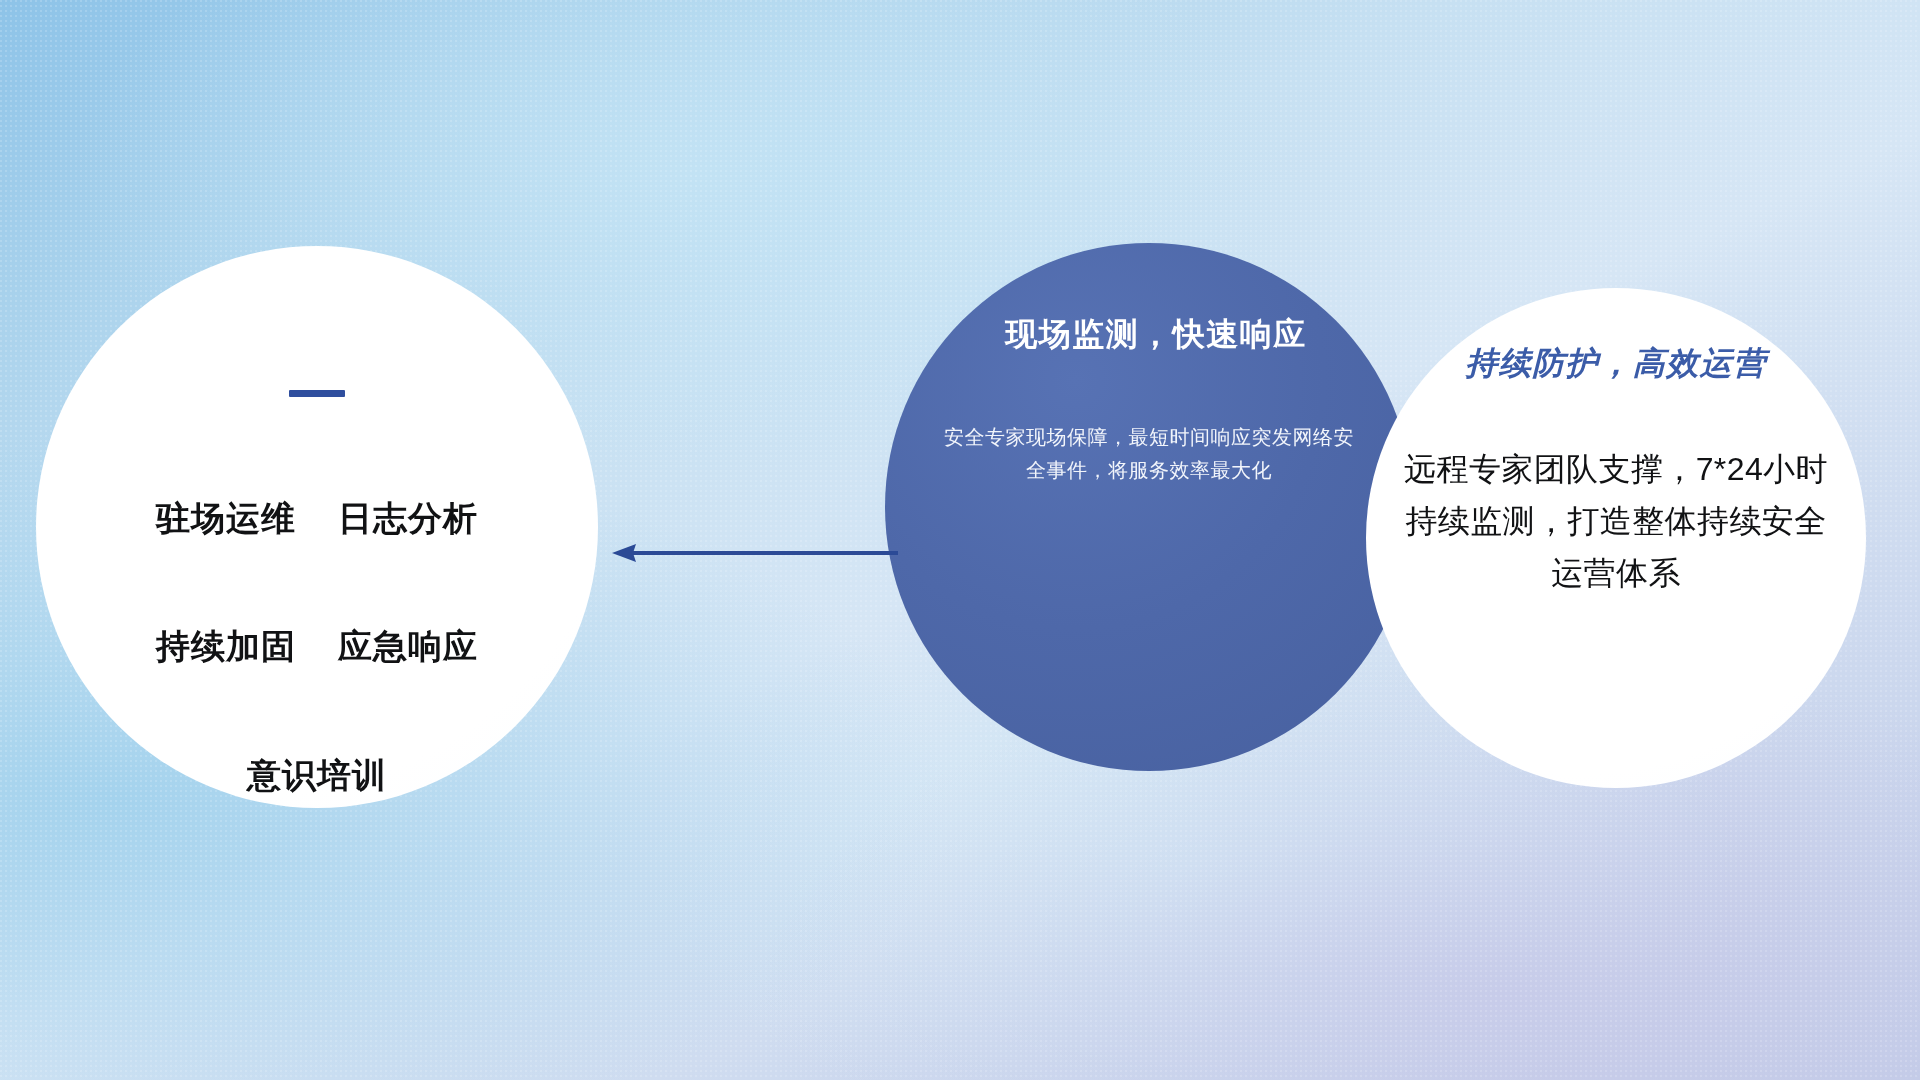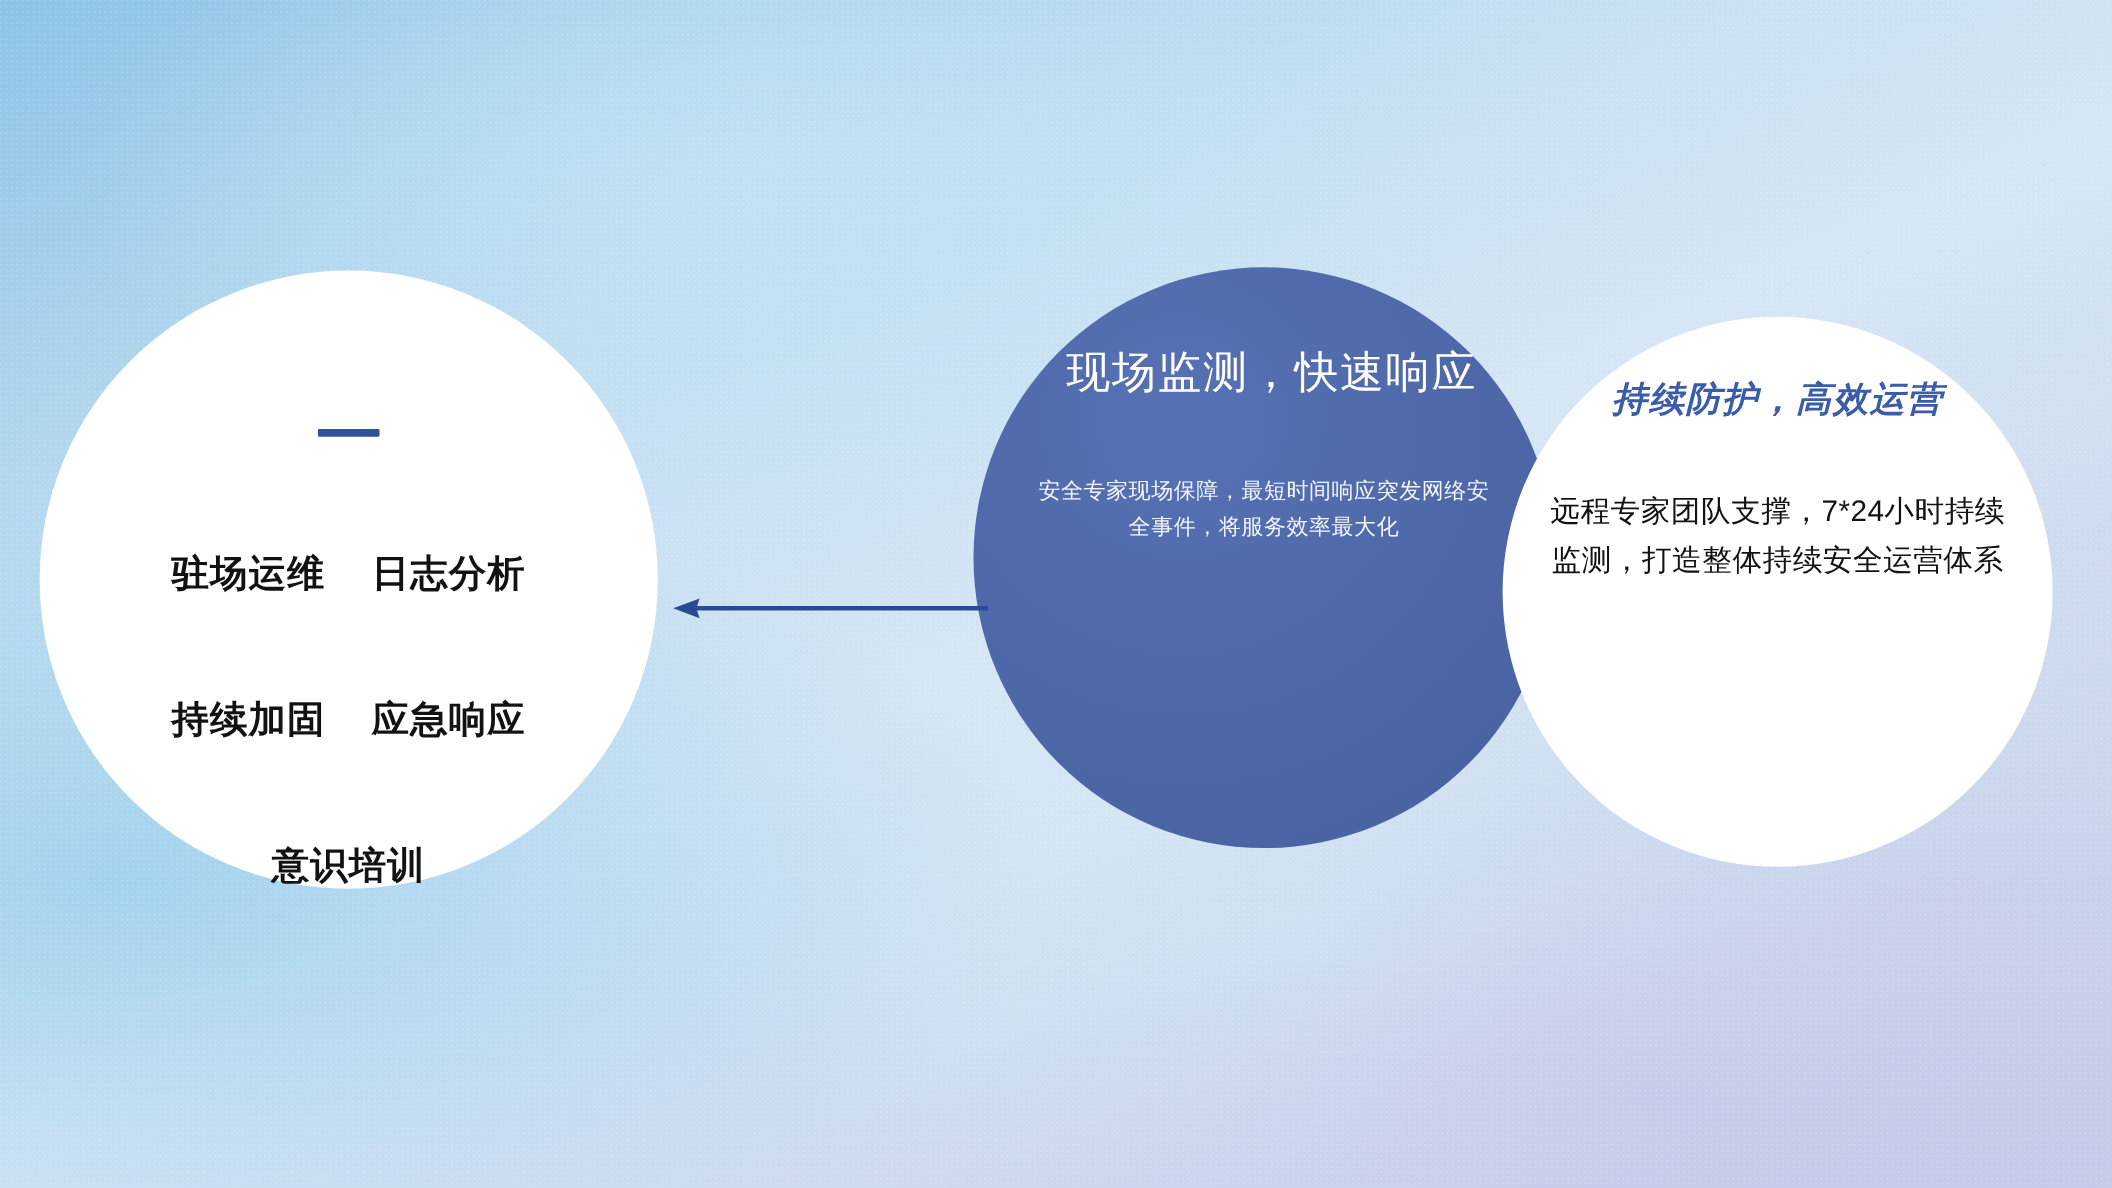--- a/index.html
+++ b/index.html
@@ -48,38 +48,38 @@
     width:56px; height:7px; border-radius:1px;
     margin-bottom:52px;
   }
   .kw-row {
     display:flex; gap:42px;
     font-size:34px; font-weight:bold; color:#111214;
     letter-spacing:1px; line-height:1;
     margin-bottom:43px;
     white-space:nowrap;
   }
-  .kw-row.single { justify-content:center; margin-bottom:4px; }
+  .kw-row.single { justify-content:center; margin-bottom:16px; }
 
   
   #arrow { position:absolute; left:610px; top:540px; width:290px; height:26px; z-index:6; }
 
   
   #mid-circle {
     left:885px; top:243px; width:528px; height:528px;
     background:radial-gradient(circle at 36% 26%, #5772b4 0%, #4e68a9 48%, #47609f 100%);
     z-index:3;
   }
   #mid-inner {
     position:absolute; inset:0;
     padding:72px 46px 0 46px;
     text-align:center;
   }
   #mid-title {
-    font-size:40px; font-weight:normal; color:#ffffff;
+    font-size:32px; font-weight:bold; color:#ffffff;
     letter-spacing:1.5px; line-height:1.2;
     white-space:nowrap;
     margin-left:14px;
   }
   #mid-body {
     margin-top:68px;
     font-size:20px; color:#f2f5fb; line-height:1.62;
     letter-spacing:0.5px;
     padding:0 8px;
   }
@@ -95,21 +95,21 @@
     padding:56px 32px 0 32px;
     text-align:center;
   }
   #right-title {
     font-size:32px; font-weight:bold;
     letter-spacing:1.5px; line-height:1.2;
     white-space:nowrap;
   }
   #right-body {
     margin-top:62px;
-    font-size:27px; color:#111214; line-height:1.62;
+    font-size:32px; color:#111214; line-height:1.62;
     letter-spacing:0.4px;
     padding:0 6px;
   }
 </style>
 </head>
 <body>
 
 <div id="stage">
 
   <div id="left-circle" class="circle">

